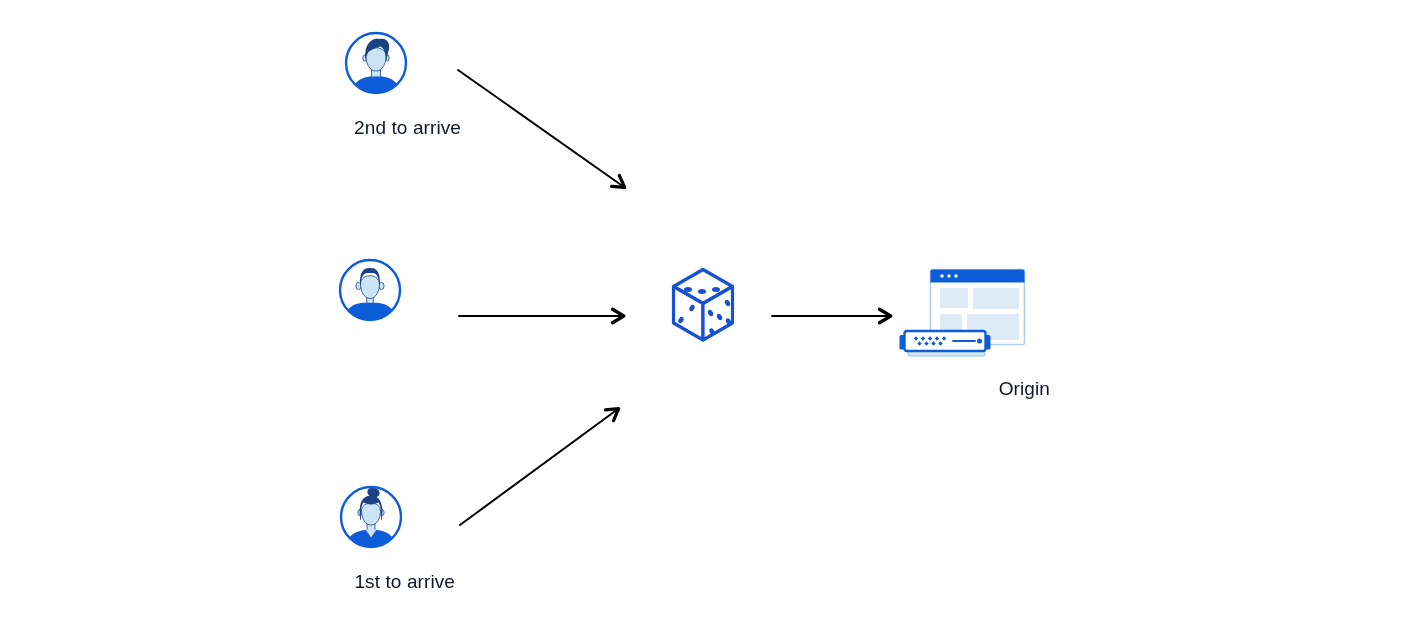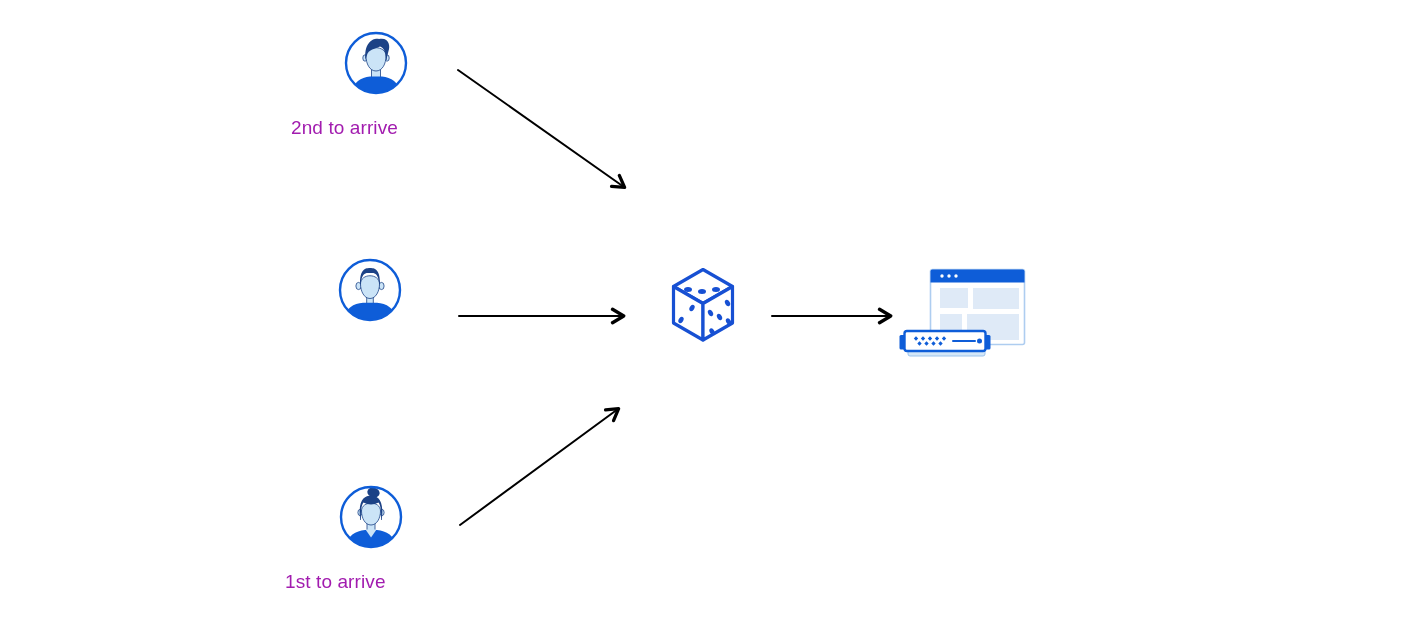--- a/index.html
+++ b/index.html
@@ -8,24 +8,24 @@
     width:1405px;height:633px;
     background:#ffffff;
     font-family:"Liberation Sans","DejaVu Sans",sans-serif;
     overflow:hidden;
   }
   .layer{position:absolute;left:0;top:0;pointer-events:none;}
   .node{position:absolute;}
   .node-label{
     position:absolute;
     width:170px;
-    text-align:left;
+    text-align:right;
     font-size:19px;
     line-height:22px;
-    color:#a21caf;
+    color:#0f172a;
     letter-spacing:.1px;
   }
 </style>
 </head>
 <body>
 
 <div class="canvas">
 
   <svg class="layer" width="1405" height="633" viewBox="0 0 1405 633">
     <defs>
@@ -158,15 +158,16 @@
           <path d="M49,74.3 l2.2,2.2 l-2.2,2.2 l-2.2,-2.2 Z"></path>
           <path d="M24.5,79.3 l2.2,2.2 l-2.2,2.2 l-2.2,-2.2 Z"></path>
           <path d="M31.5,79.3 l2.2,2.2 l-2.2,2.2 l-2.2,-2.2 Z"></path>
           <path d="M38.5,79.3 l2.2,2.2 l-2.2,2.2 l-2.2,-2.2 Z"></path>
           <path d="M45.5,79.3 l2.2,2.2 l-2.2,2.2 l-2.2,-2.2 Z"></path>
         </g>
         <path d="M58,79 H80" stroke="#0e5dd8" stroke-width="2" stroke-linecap="round"></path>
         <circle cx="84.5" cy="79" r="2.5" fill="#0e5dd8"></circle>
       </g>
     </svg>
+    <div class="node-label" style="left:-15px;top:116px;">Origin</div>
   </div>
 
 </div>
 
 </body></html>

